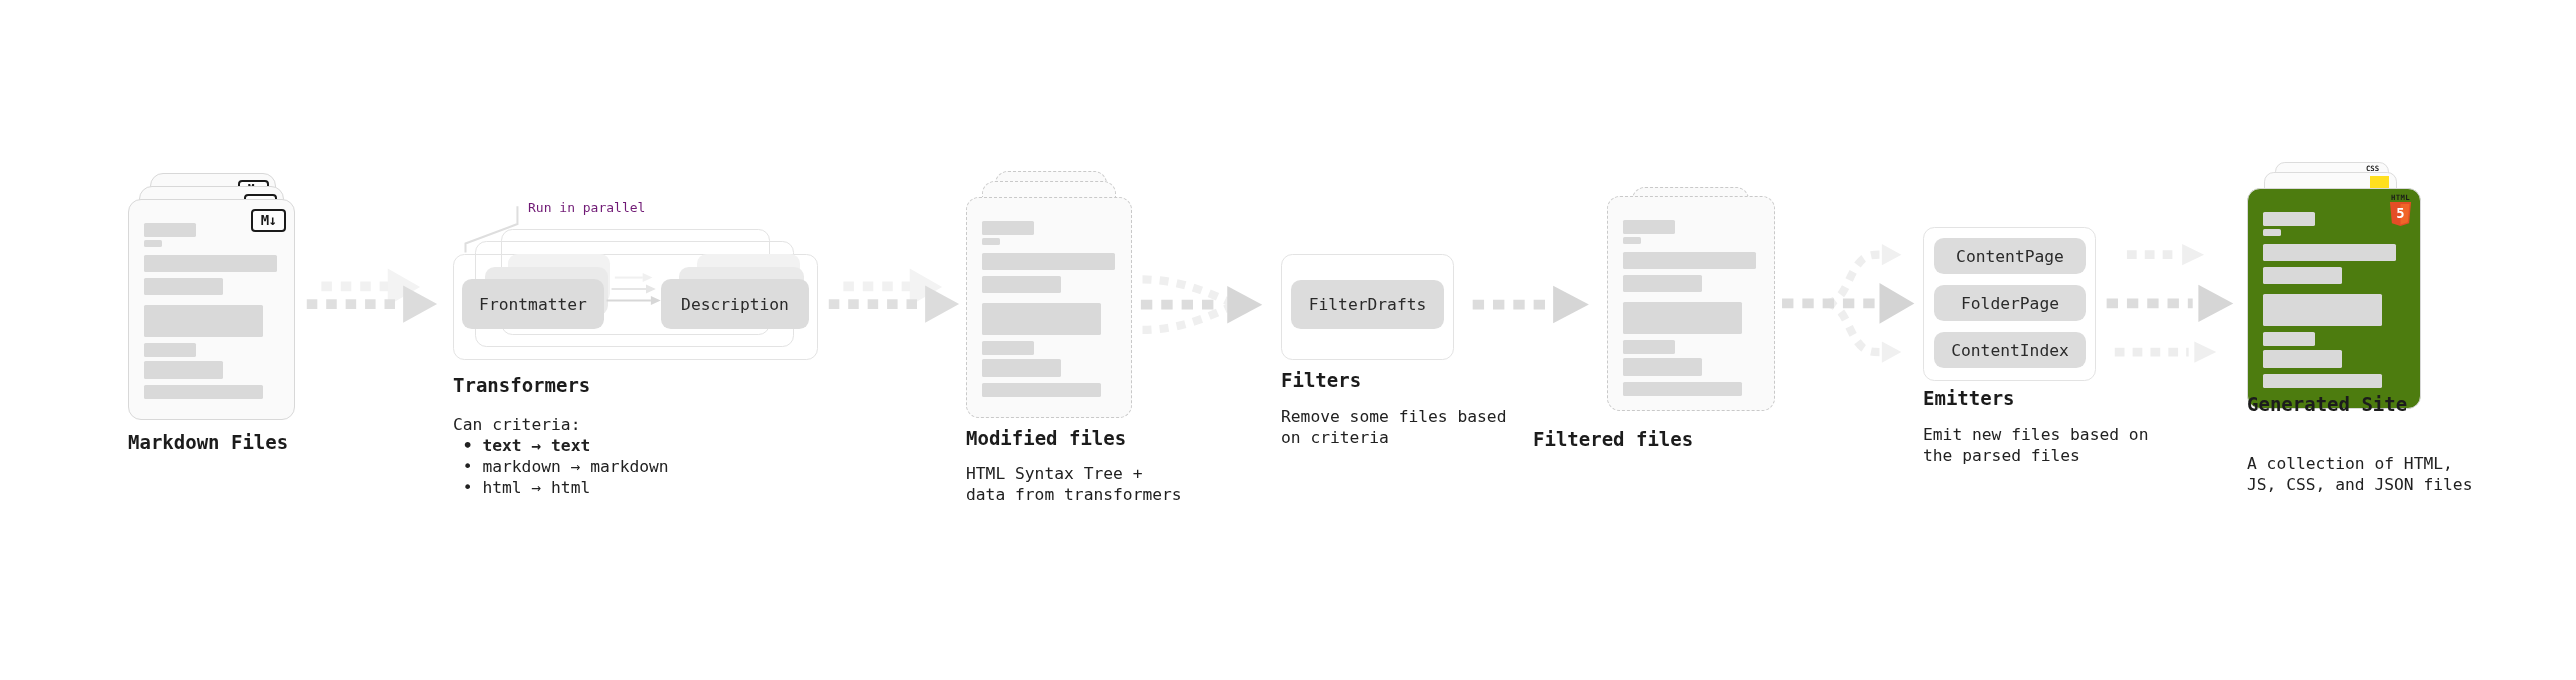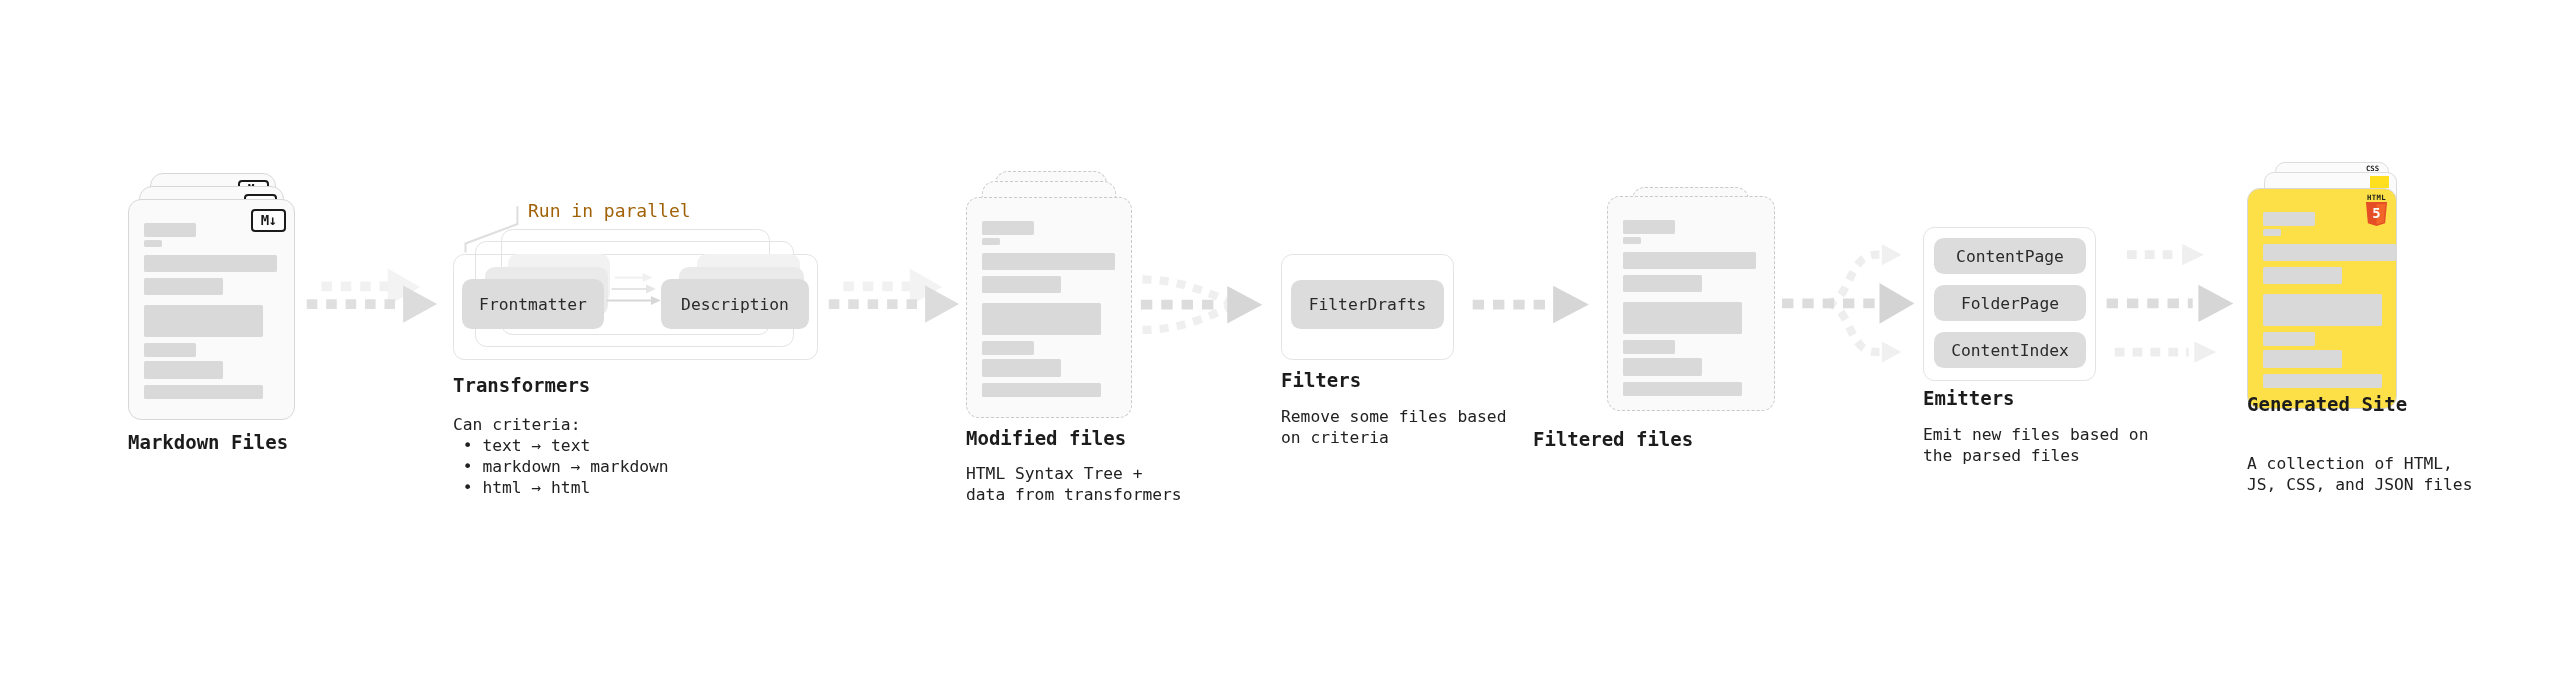--- a/index.html
+++ b/index.html
@@ -66,21 +66,21 @@
   
   .stage-title{
     position:absolute;color:#1c1c1c;font-size:19px;font-weight:bold;
     line-height:1.1;white-space:nowrap;
   }
   .stage-desc{
     position:absolute;color:#212121;font-size:16.3px;line-height:21px;
     white-space:pre-line;
   }
   .note{
-    position:absolute;color:#a16207;font-size:18px;white-space:nowrap;
+    position:absolute;color:#701a75;font-size:13px;white-space:nowrap;
   }
   .bullet-line{white-space:pre;}
 </style>
 </head>
 <body>
 
 <div id="canvas">
 
   <div class="card" style="left:150px;top:173px;width:126px;height:211px;">
     <div class="md-badge" style="right:5.7px;top:5.7px;width:27px;height:15.4px;font-size:11.4px;border-width:2px;">M↓</div>
@@ -131,21 +131,21 @@
     <polygon points="56,30.5 56,41.5 68,36" fill="#d7d7d7"></polygon>
   </svg>
 
   <svg class="abs" style="left:459px;top:202px;" width="69" height="57" viewBox="0 0 85 70">
     <polyline points="72,5 72,27 8,51 8,62" fill="none" stroke="#dedede" stroke-width="2.5"></polyline>
   </svg>
   <div class="note" style="left:528px;top:200px;">Run in parallel</div>
 
   <div class="stage-title" style="left:453px;top:375px;">Transformers</div>
   <div class="stage-desc" style="left:453px;top:414px;">Can criteria:</div>
-  <div class="stage-desc bullet-line" style="left:453px;top:435px;"> • text → text</div>
+  <div class="stage-desc bullet-line" style="left:453px;top:435px;font-weight:bold;"> • text → text</div>
   <div class="stage-desc bullet-line" style="left:453px;top:456px;"> • markdown → markdown</div>
   <div class="stage-desc bullet-line" style="left:453px;top:477px;"> • html → html</div>
 
   <svg class="abs" style="left:827px;top:262px;" width="142" height="85" viewBox="0 0 175 105">
     <line x1="20" y1="30" x2="105" y2="30" stroke="#f1f1f1" stroke-width="12" stroke-dasharray="13 11"></line>
     <polygon points="102,8 102,54 142,31" fill="#f3f3f3"></polygon>
     <line x1="2" y1="52" x2="115" y2="52" stroke="#dfdfdf" stroke-width="12" stroke-dasharray="13 11"></line>
     <polygon points="121,29 121,75 163,52" fill="#dcdcdc"></polygon>
   </svg>
 
@@ -228,21 +228,21 @@
 
   <div class="card plain" style="left:2275px;top:162px;width:114px;height:73px;">
     <div class="css-badge">
       <div class="css-txt">CSS</div>
       <div class="css-bar"></div>
     </div>
   </div>
   <div class="card plain" style="left:2264px;top:172px;width:133px;height:81px;">
     <div class="js-badge"></div>
   </div>
-  <div class="card" style="left:2247px;top:188px;width:150px;height:221px;background:#fde047;">
+  <div class="card" style="left:2247px;top:188px;width:174px;height:221px;background:#4d7c0f;">
     <div class="html5-badge">
       <div class="html-txt">HTML</div>
       <svg width="23" height="26" viewBox="0 0 28 32">
         <polygon points="1,0 27,0 24.6,26 14,29.5 3.4,26" fill="#e44d26"></polygon>
         <polygon points="14,2.5 25,2.5 23,25 14,27.8" fill="#f16529"></polygon>
         <text x="14" y="20" text-anchor="middle" font-size="17" font-weight="bold" fill="#ffffff" font-family="DejaVu Sans Mono, monospace">5</text>
       </svg>
     </div>
     <div class="bars">
       <div class="bar b1"></div>

